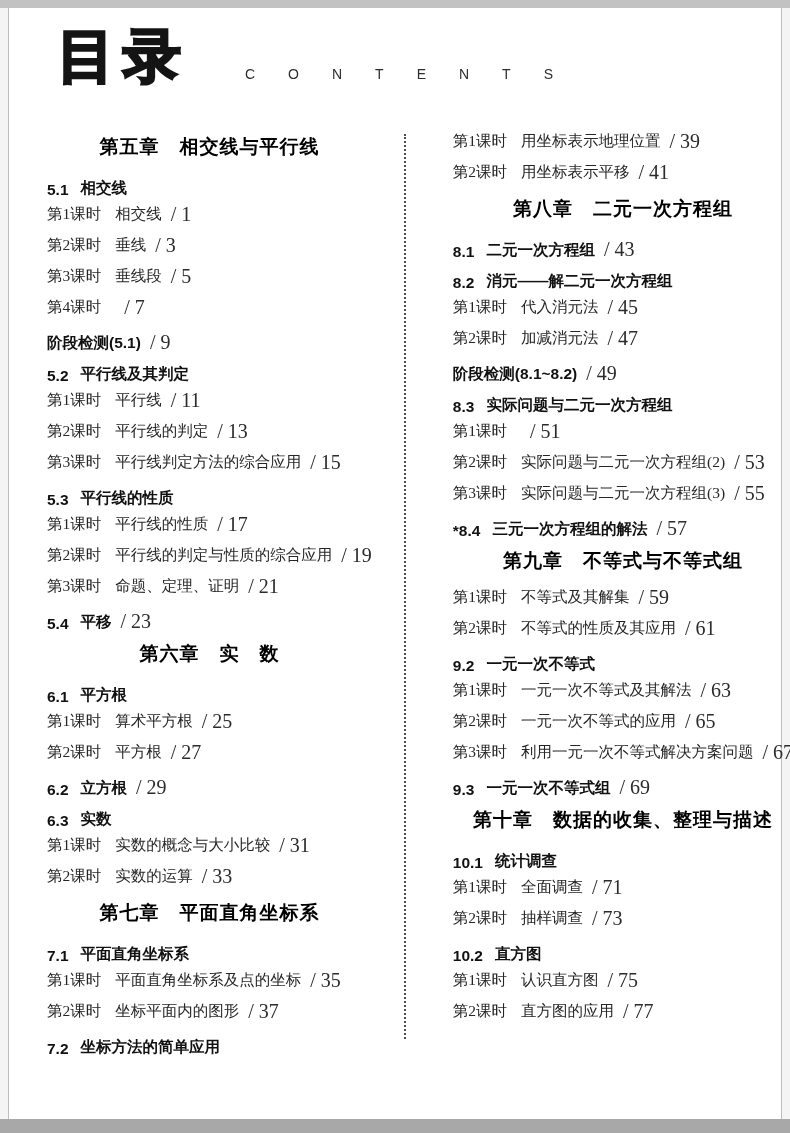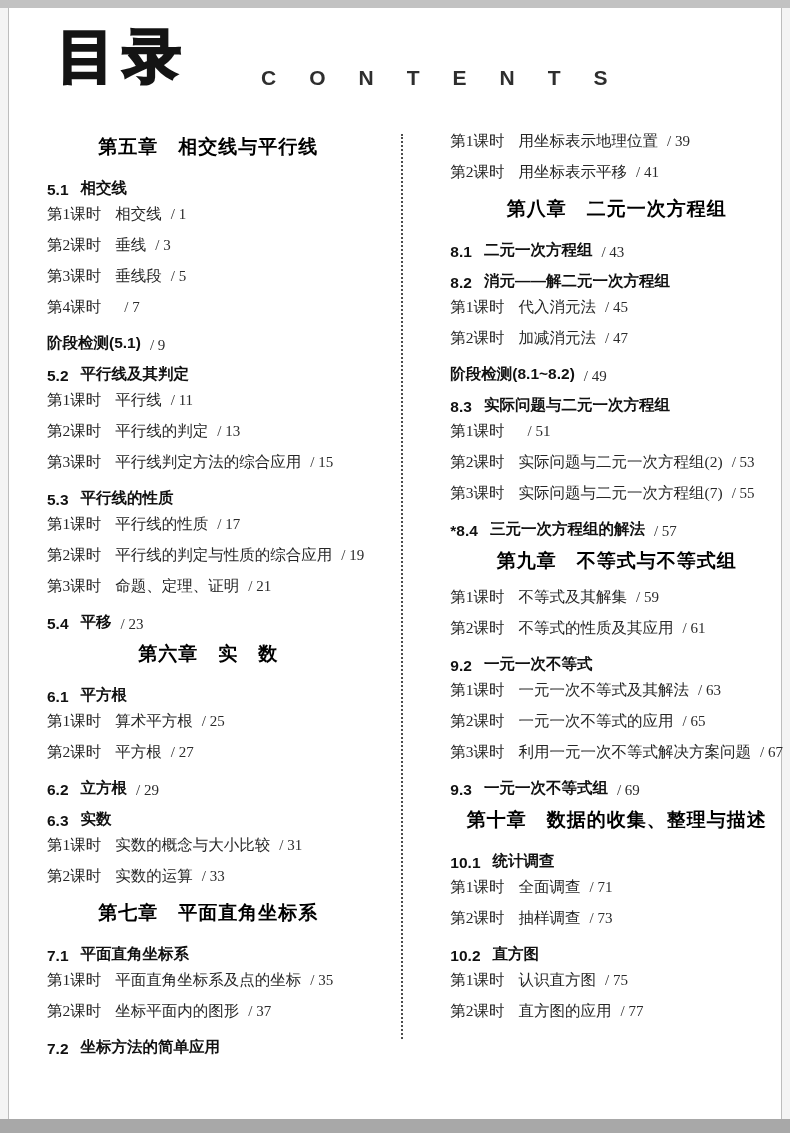--- a/index.html
+++ b/index.html
@@ -20,22 +20,22 @@
   }
   
   .hdr-title {
     position: absolute; left: 48px; top: 10px;
     font-size: 58px; font-weight: 900; color: #141414;
     letter-spacing: 8px;
     -webkit-text-stroke: 2.5px #141414;
     font-family: "Liberation Sans", sans-serif;
   }
   .hdr-english {
-    position: absolute; left: 252px; top: 58px;
-    font-size: 21px; font-weight: 700; color: #2e2e2e;
+    position: absolute; left: 236px; top: 58px;
+    font-size: 14px; font-weight: 400; color: #2e2e2e;
     letter-spacing: 33px;
     font-family: "Liberation Sans", sans-serif;
   }
   
   .toc {
     position: absolute; left: 0; top: 118px; width: 774px;
     display: flex;
     gap: 32px;
   }
   .col { display: block; }
@@ -63,21 +63,21 @@
   .row.lesson {
     font-size: 15.5px; color: #262626;
     font-family: "Liberation Serif", serif;
   }
   .row .label { margin-right: 14px; }
   .row.section .label, .row.test .label { margin-right: 12px; }
   .row .pageno {
     margin-left: 9px;
     font-family: "Liberation Serif", serif;
     font-weight: normal;
-    font-size: 15px;
+    font-size: 20px;
     color: #2b2b2b;
   }
 </style>
 </head>
 <body>
 
 <div class="edge-top"></div>
 
 <div class="page">
 
@@ -264,21 +264,21 @@
           <span class="label">第1课时</span>
           <span class="pageno">/ 51</span>
         </div>
         <div class="row lesson">
           <span class="label">第2课时</span>
           <span class="title">实际问题与二元一次方程组(2)</span>
           <span class="pageno">/ 53</span>
         </div>
         <div class="row lesson">
           <span class="label">第3课时</span>
-          <span class="title">实际问题与二元一次方程组(7)</span>
+          <span class="title">实际问题与二元一次方程组(3)</span>
           <span class="pageno">/ 55</span>
         </div>
         <div class="row section">
           <span class="label">*8.4</span>
           <span class="title">三元一次方程组的解法</span>
           <span class="pageno">/ 57</span>
         </div>
         <div class="row chapter">
           <span class="title">第九章　不等式与不等式组</span>
         </div>

